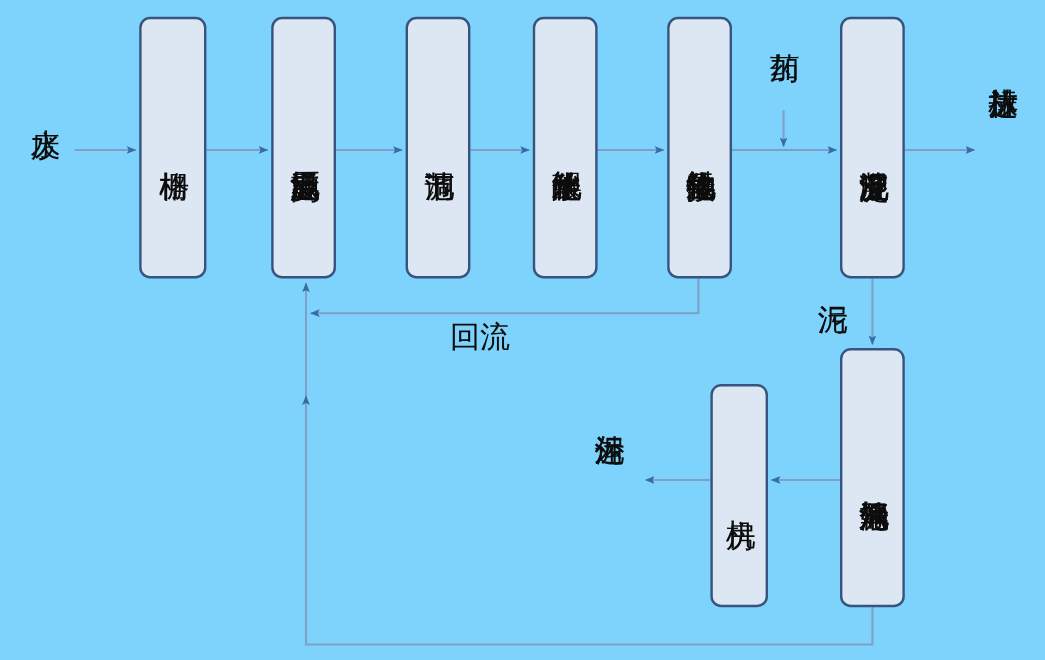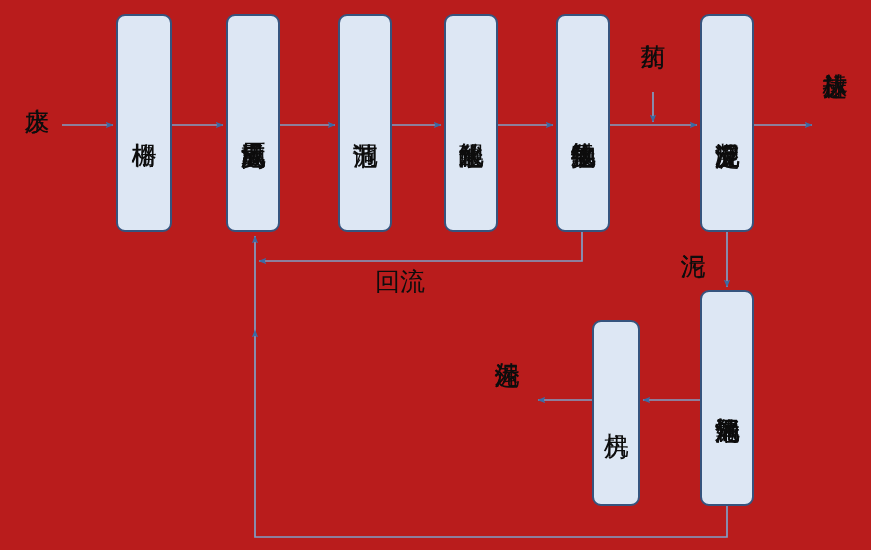--- a/index.html
+++ b/index.html
@@ -7,21 +7,21 @@
     padding: 0;
     background: #ffffff;
   }
   body {
     font-family: "Liberation Sans", "DejaVu Sans", sans-serif;
   }
   #canvas {
     position: relative;
     width: 871px;
     height: 550px;
-    background: #b91c1c;
+    background: #7dd3fc;
     overflow: hidden;
   }
   .node {
     position: absolute;
     box-sizing: border-box;
     background: #dde7f4;
     border: 2px solid #36547e;
     border-radius: 9px;
     display: flex;
     align-items: center;

